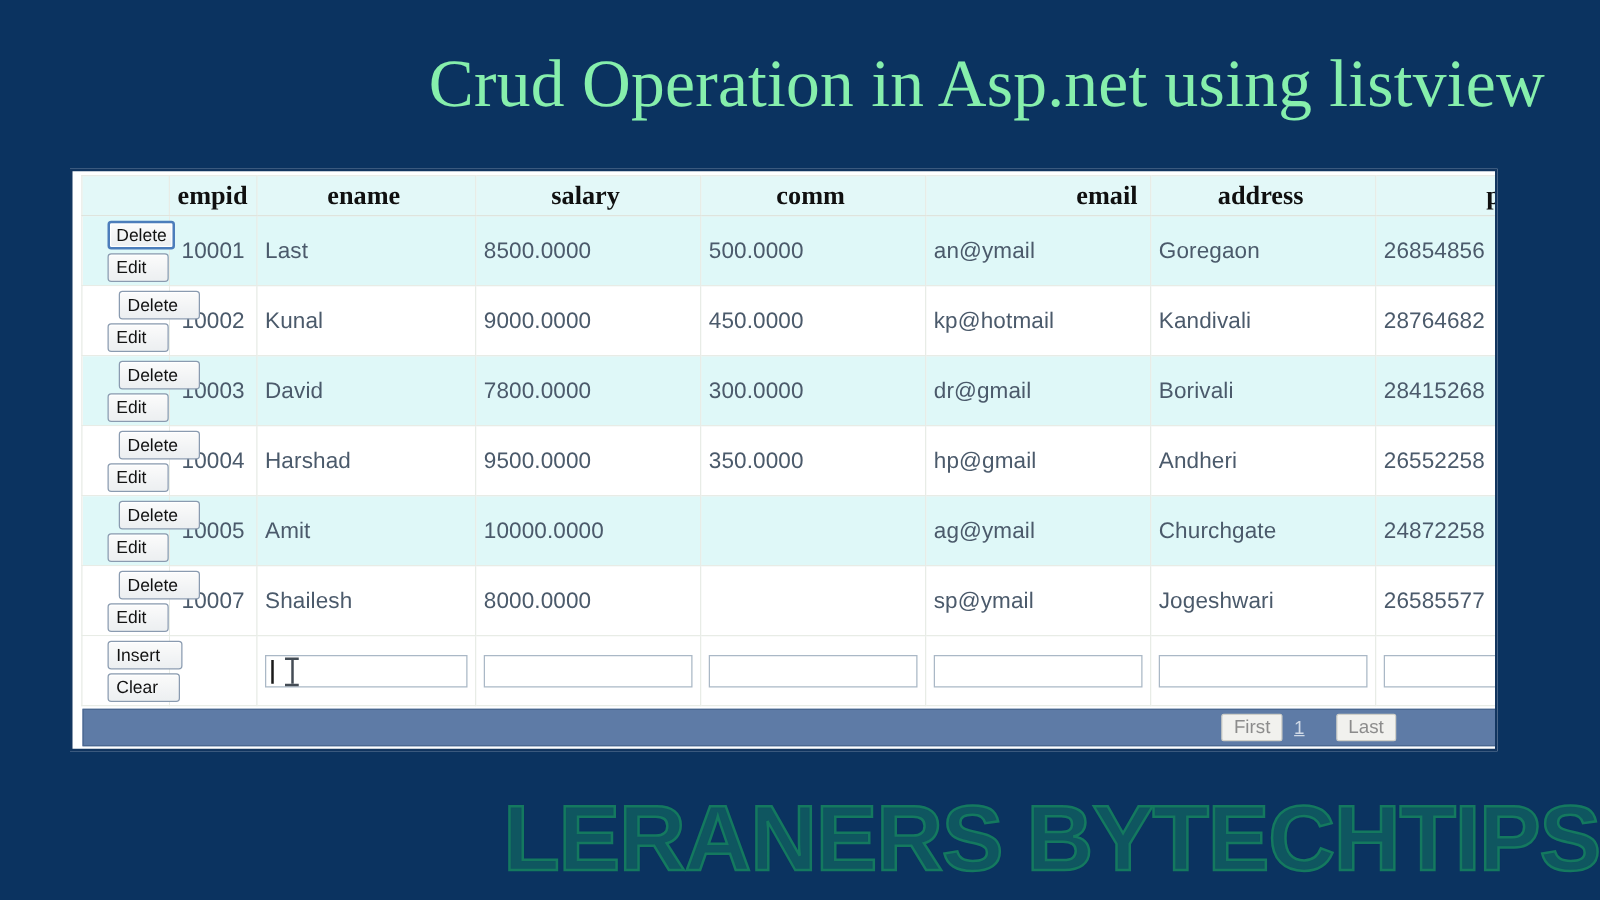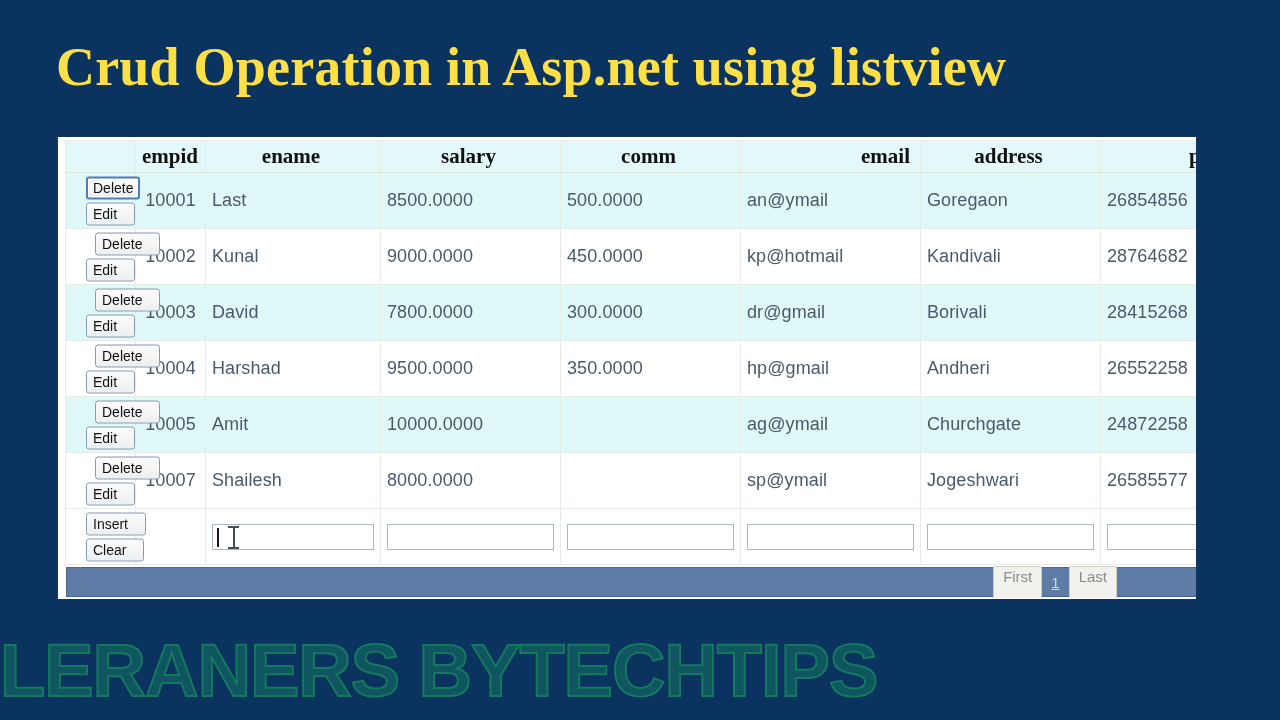--- a/index.html
+++ b/index.html
@@ -8,25 +8,26 @@
     width:1280px; height:720px; overflow:hidden;
     background:#0b3360;
     font-family:"Liberation Sans", sans-serif;
     position:relative;
   }
 
   
   #slide-title {
     position:absolute; left:56px; top:33px;
     width:1180px; height:70px;
-    color:#fde047;
+    color:#86efac;
     font-family:"Liberation Serif", serif;
     font-size:54px; line-height:68px;
-    font-weight:700; letter-spacing:0.2px;
+    font-weight:400; letter-spacing:0.2px;
     white-space:nowrap;
+    text-align:right;
   }
 
   
   #screenshot-frame {
     position:absolute; left:56px; top:135px;
     width:1142px; height:466px;
     background:#ffffff;
     border:2px solid #12355f;
     overflow:hidden;
   }
@@ -162,35 +163,36 @@
     justify-content:flex-end;
     padding-right:138px;
     gap:7px;
   }
   .pgbtn {
     font-family:"Liberation Sans", sans-serif;
     font-size:15px; color:#8c8c8c;
     background:#f1f1ee;
     border:1px solid #cfcfc8;
     border-radius:2px;
-    padding:1px 9px 13px 9px;
+    padding:1px 9px 2px 9px;
     cursor:pointer;
+    margin-left:16px;
   }
   .pgnum {
     font-family:"Liberation Sans", sans-serif;
     font-size:15px; color:#cfd9e6;
     text-decoration:underline;
     cursor:pointer;
     padding:0 2px;
   }
 
   
   #watermark {
     position:absolute; left:0; top:628px; width:1280px;
-    text-align:left;
+    text-align:right;
     font-family:"Liberation Sans", sans-serif;
     font-weight:700;
     font-size:74px;
     letter-spacing:-1px;
     color:transparent;
     -webkit-text-stroke:2px #14795f;
     text-shadow:0 0 1px rgba(20,121,95,0.5);
     white-space:nowrap;
     user-select:none;
   }

